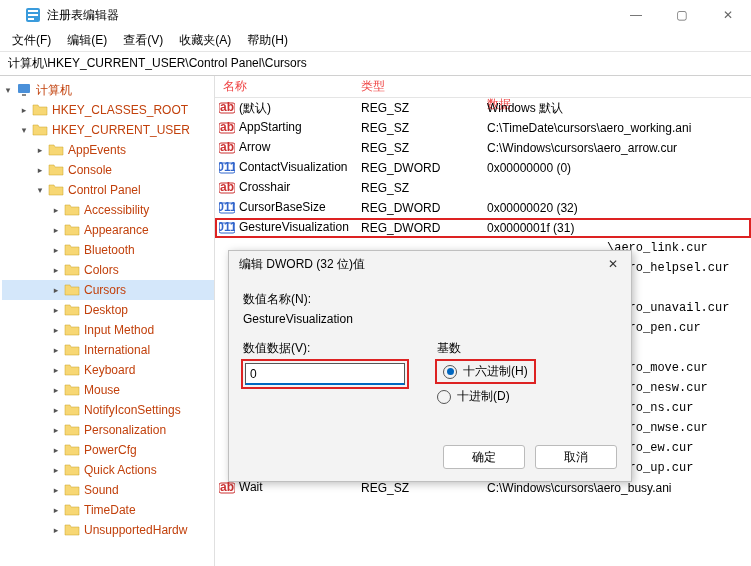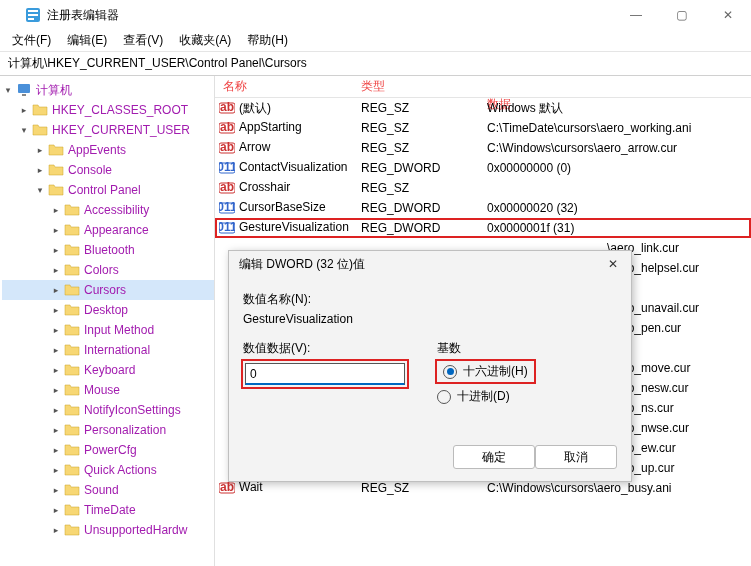--- a/index.html
+++ b/index.html
@@ -22,55 +22,55 @@
 
 
 .main { display: flex; position: absolute; top: 76px; left: 0; right: 0; bottom: 0; background: #fff; }
 
 
 .tree { width: 215px; border-right: 1px solid #e0e0e0; overflow: hidden; padding-top: 4px; padding-left: 2px; }
 .tree-row { display: flex; align-items: center; height: 20px; white-space: nowrap; }
 .tree-row.selected { background: #d4e7fa; }
 .tw { width: 12px; height: 12px; display: inline-flex; align-items: center; justify-content: center; color: #555; font-size: 9px; margin-right: 2px; flex-shrink: 0; }
 .folder-icon, .pc-icon { width: 16px; height: 16px; margin-right: 4px; flex-shrink: 0; display:inline-flex; }
-.tree-label { color: #a21caf; }
+.tree-label { color: #c2410c; }
 
 
 .list { flex: 1; position: relative; }
 .list-header { height: 22px; display: flex; border-bottom: 1px solid #e5e5e5; align-items: center; }
 .list-header .col { padding-left: 8px; color: #ef4444; }
 .col-name { width: 138px; }
 .col-type { width: 126px; }
 .col-data { flex: 1; margin-top: 36px; }
 .list-body { }
 .list-row { height: 20px; display: flex; align-items: center; }
 .list-row .cell { overflow: hidden; text-overflow: ellipsis; white-space: nowrap; }
 .list-row .cell-name { width: 138px; padding-left: 4px; display: flex; gap: 4px; }
 .list-row .cell-type { width: 126px; padding-left: 8px; }
 .list-row .cell-data { flex: 1; padding-left: 8px; }
 .val-icon { width: 16px; height: 16px; flex-shrink: 0; display:inline-flex; }
 .highlighted { outline: 2px solid #d22; outline-offset: -2px; }
-.row-hidden .cell-data { padding-left: 128px; }
+.row-hidden .cell-data { padding-left: 128px; font-family: Liberation Mono, monospace; }
 
 
 .dialog { position: absolute; left: 228px; top: 250px; width: 404px; height: 232px; background: #f3f3f3; border: 1px solid #bfbfbf; box-shadow: 2px 2px 8px rgba(0,0,0,0.25); z-index: 10; }
 .dlg-title { height: 26px; display: flex; align-items: center; padding-left: 10px; position: relative; }
 .dlg-close { position: absolute; right: 8px; top: 4px; width: 20px; height: 18px; display:flex; align-items:center; justify-content:center; color:#333; font-size:14px; }
 .dlg-body { padding: 10px 14px; }
 .field-lbl { margin-top: 4px; margin-bottom: 4px; color: #000; }
 .field-val { margin-bottom: 10px; color: #000; }
 .row2 { display: flex; gap: 30px; align-items: flex-start; margin-top: 4px; }
 .num-input { width: 160px; height: 22px; border: 1px solid #555; padding: 2px 4px; font-size: 12px; outline: none; border-bottom: 2px solid #0067c0; }
 .input-hl { outline: 2px solid #d22; padding: 2px; display:inline-block; }
 .radix-grp { display: flex; flex-direction: column; gap: 6px; }
 .radix-hl { outline: 2px solid #d22; padding: 2px 6px; }
 .radio-item { display: flex; align-items: center; gap: 6px; }
 .radio { width: 14px; height: 14px; border: 1px solid #555; border-radius: 50%; display:inline-flex; align-items:center; justify-content:center; }
 .radio.checked::after { content: ""; width: 7px; height: 7px; background: #0067c0; border-radius: 50%; }
-.dlg-btns { position: absolute; right: 14px; bottom: 12px; display: flex; gap: 0; }
+.dlg-btns { position: absolute; right: 14px; bottom: 12px; display: flex; gap: 10px; }
 .dlg-btn { width: 82px; height: 24px; background: #fff; border: 1px solid #bbb; border-radius: 3px; display:flex; align-items:center; justify-content:center; }
 </style>
 </head>
 <body>
 
 <div class="titlebar">
   <span class="app-icon">
     <svg width="16" height="16" viewBox="0 0 16 16">
         <rect x="1" y="1" width="14" height="14" fill="#3a9bdc" rx="2"></rect>
         <rect x="3" y="3" width="10" height="2" fill="#fff"></rect>

